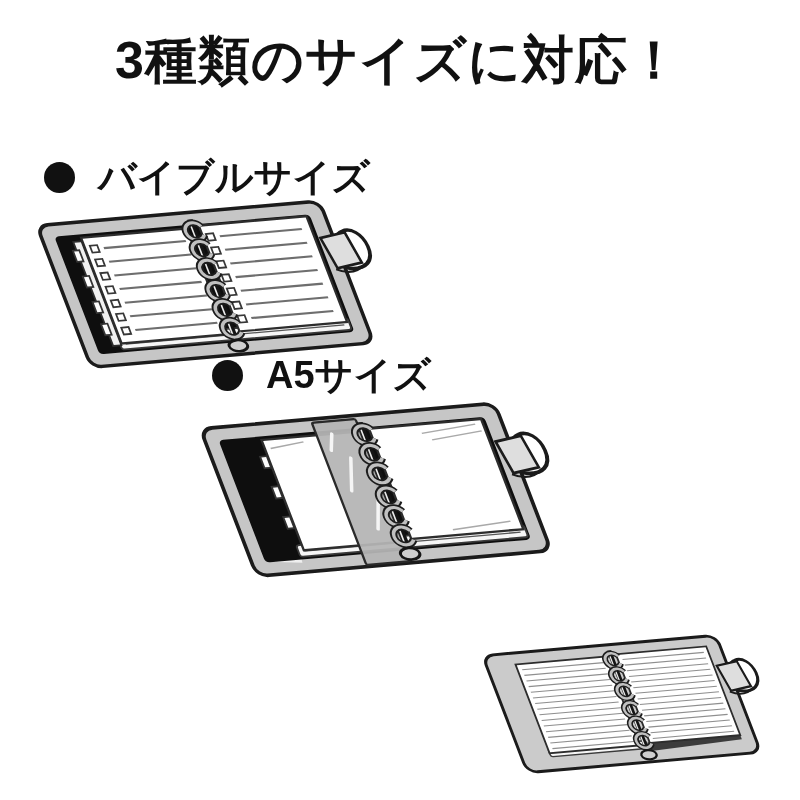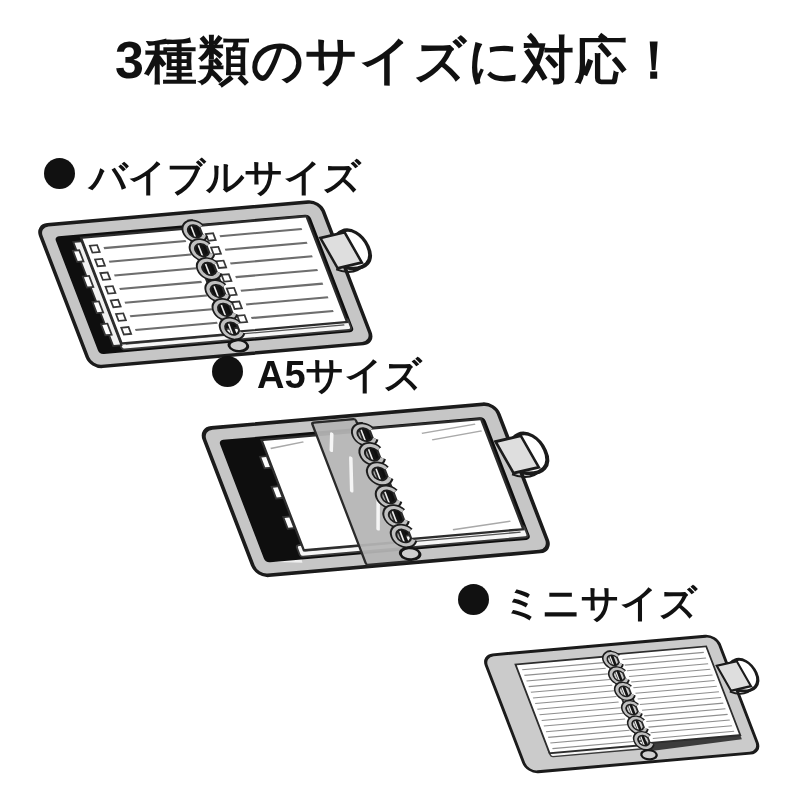--- a/index.html
+++ b/index.html
@@ -8,21 +8,21 @@
     font-family:"Liberation Sans","DejaVu Sans",sans-serif;color:var(--text,#111111);
     overflow:hidden;
   }
   .canvas{position:relative;width:796px;height:800px;}
   .title{
     position:absolute;top:26px;left:0;width:100%;text-align:center;
     font-size:52px;font-weight:bold;letter-spacing:1px;white-space:nowrap;
     color:var(--text,#111111);
   }
   .size-label{
-    position:absolute;display:flex;align-items:flex-start;gap:14px;
+    position:absolute;display:flex;align-items:center;gap:23px;
     font-size:38px;font-weight:bold;white-space:nowrap;line-height:1;
   }
   .bullet{
     display:inline-block;flex:0 0 auto;width:31px;height:31px;border-radius:50%;
     background:var(--text,#111111);
   }
   .binder{position:absolute;transform:rotate(-5deg) skewX(16deg) scaleY(0.96);}
   .binder svg{display:block;}
 
   
@@ -199,24 +199,20 @@
         <use href="#def-ring" transform="translate(171,56)"></use>
         <use href="#def-ring" transform="translate(171,78)"></use>
         <use href="#def-ring" transform="translate(171,104)"></use>
         <use href="#def-ring" transform="translate(171,126)"></use>
         <use href="#def-ring" transform="translate(171,148)"></use>
         <ellipse class="cap" cx="171" cy="168" rx="10" ry="6.5"></ellipse>
       </g>
     </svg>
   </div>
 
-  <div class="size-label" style="left:458px;top:584px">
-    <span class="bullet"></span>
-    <span>ミニサイズ</span>
-  </div>
   <div class="binder" style="left:500px;top:631px" aria-label="open-6-ring-binder-with-lined-pages">
     <svg width="266" height="144" viewBox="0 0 352 190">
       <g>
         <rect class="cover-mini" x="6" y="12" width="310" height="166" rx="14"></rect>
       </g>
       <g>
         <use href="#def-clasp"></use>
       </g>
       <g>
         <polygon class="shadow-wedge" points="176,150 298,146 298,158 176,163"></polygon>

